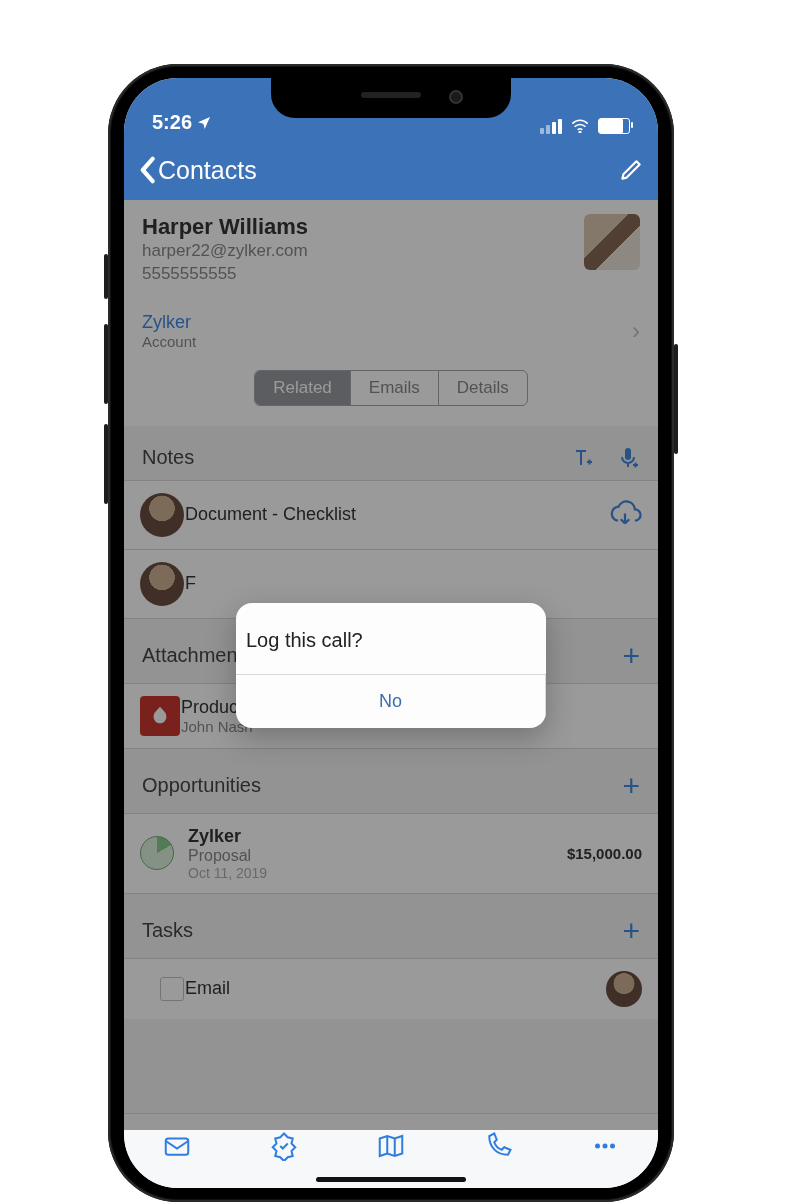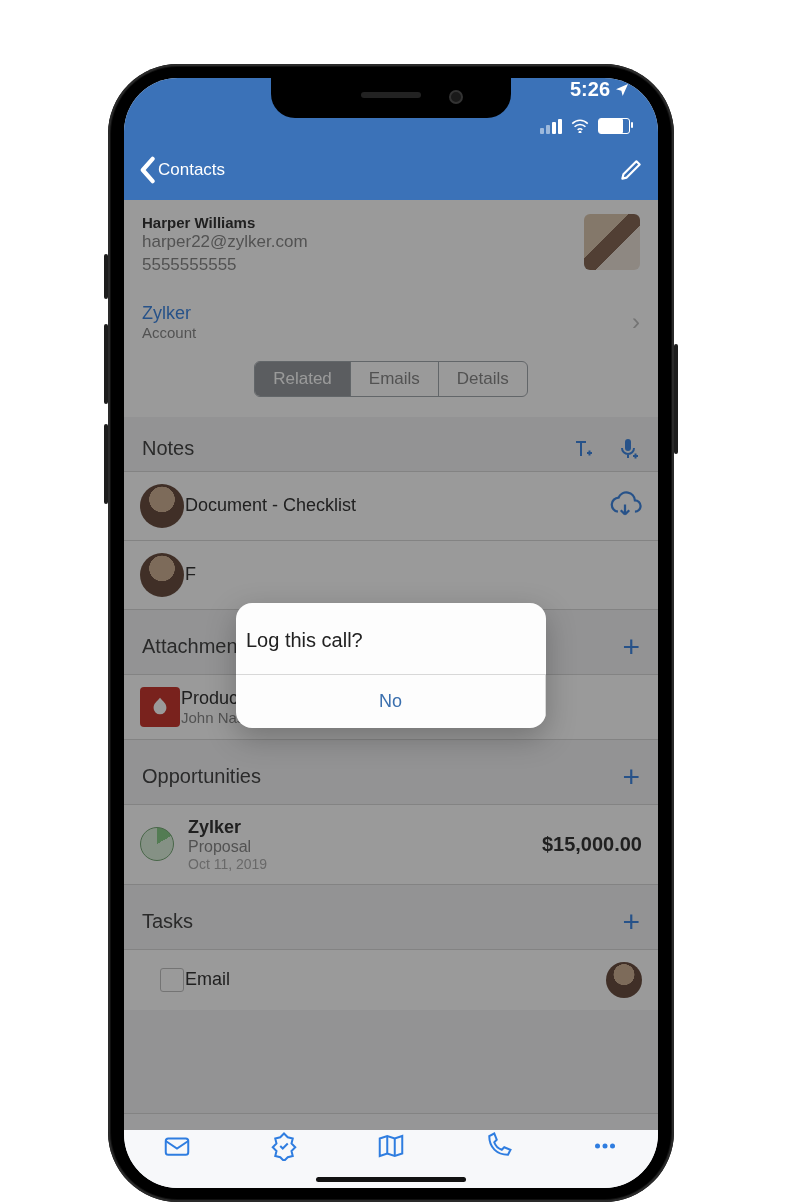--- a/index.html
+++ b/index.html
@@ -27,44 +27,44 @@
   .notch .speaker{position:absolute;top:14px;left:50%;transform:translateX(-50%);width:60px;height:6px;background:#222;border-radius:3px;}
   .notch .cam{position:absolute;top:12px;right:48px;width:10px;height:10px;background:#1a1a1a;border-radius:50%;border:2px solid #333;}
   
   .sbtn{position:absolute;background:#1d1d1d;border-radius:3px;}
   .sb-left1{left:-4px;top:190px;width:4px;height:45px;}
   .sb-left2{left:-4px;top:260px;width:4px;height:80px;}
   .sb-left3{left:-4px;top:360px;width:4px;height:80px;}
   .sb-right{right:-4px;top:280px;width:4px;height:110px;}
 
   
-  .statusbar{height:56px;background:var(--blue);color:#fff;display:flex;align-items:flex-end;justify-content:space-between;padding:0 28px 6px;font-size:20px;font-weight:600;flex-direction:column;}
+  .statusbar{height:56px;background:var(--blue);color:#fff;display:flex;align-items:flex-end;justify-content:space-between;padding:0 28px 6px;font-size:20px;font-weight:600;}
   .statusbar .right{display:flex;gap:8px;align-items:center;}
   .sig{display:inline-flex;gap:2px;align-items:flex-end;}
   .sig b{display:inline-block;width:4px;background:rgba(255,255,255,.5);border-radius:1px;}
   .sig b:nth-child(1){height:6px;}
   .sig b:nth-child(2){height:9px;}
   .sig b:nth-child(3){height:12px;background:#fff;}
   .sig b:nth-child(4){height:15px;background:#fff;}
   .wifi{width:20px;height:14px;}
   .batt{width:30px;height:14px;border:1.5px solid #fff;border-radius:3px;position:relative;}
   .batt:after{content:"";position:absolute;right:-4px;top:3px;width:2px;height:6px;background:#fff;border-radius:1px;}
   .batt i{display:block;width:80%;height:100%;background:#fff;border-radius:1px;}
 
   
   .navbar{height:60px;background:var(--blue);color:#fff;display:flex;align-items:center;justify-content:space-between;padding:0 14px;}
-  .back{display:flex;align-items:center;gap:2px;font-size:17px;font-weight:400;}
+  .back{display:flex;align-items:center;gap:2px;font-size:25px;font-weight:400;}
   .back svg{width:18px;height:28px;}
   .edit svg{width:26px;height:26px;stroke:#fff;}
 
   
   .content{position:relative;height:calc(100% - 56px - 60px - 64px);overflow:hidden;}
   .contact-card{background:var(--card);padding:14px 18px 6px;}
   .contact-top{display:flex;justify-content:space-between;}
-  .cname{font-size:15px;font-weight:700;color:#222;}
+  .cname{font-size:22px;font-weight:700;color:#222;}
   .cmail,.cphone{font-size:17px;color:var(--text-muted);line-height:1.35;}
   .avatar{width:56px;height:56px;border-radius:6px;background:linear-gradient(135deg,#d7c2a8 40%,#7a5a45 40%,#7a5a45 60%,#e9dfd4 60%);}
   .account-row{margin-top:26px;display:flex;justify-content:space-between;align-items:center;}
   .account-row .l .aname{color:var(--blue-light);font-size:18px;font-weight:500;}
   .account-row .l .alabel{color:var(--text-muted);font-size:15px;}
   .chev{color:#bbb;font-size:24px;}
   .tabs{display:flex;justify-content:center;margin:20px 0 14px;}
   .seg{display:inline-flex;border:1px solid #9aa0a6;border-radius:6px;overflow:hidden;}
   .seg .tab{padding:7px 18px;font-size:17px;color:var(--text-muted);border-right:1px solid #9aa0a6;}
   .seg .tab:last-child{border-right:0;}
@@ -82,21 +82,21 @@
   .cloud{color:var(--blue-light);}
   .plus{color:var(--blue-light);font-size:30px;font-weight:300;}
 
   .pdf-badge{width:40px;height:40px;background:#c4261d;border-radius:4px;display:flex;align-items:center;justify-content:center;color:#fff;font-weight:700;}
   .opp-item{justify-content:space-between;}
   .pie{width:32px;height:32px;border-radius:50%;background:conic-gradient(#7fc97f 0 60deg,#d9efd9 60deg 360deg);border:1px solid #6aa06a;flex-shrink:0;}
   .opp-left{display:flex;gap:14px;align-items:center;}
   .opp-body .otitle{font-size:18px;font-weight:600;color:#222;}
   .opp-body .ostage{font-size:16px;color:var(--text-muted);}
   .opp-body .odate{font-size:14px;color:#a6a6a6;}
-  .oamount{font-size:20px;font-weight:700;color:#222;}
+  .oamount{font-size:15px;font-weight:700;color:#222;}
 
   .bottombar{position:absolute;left:0;right:0;bottom:0;height:64px;background:#f7f8fa;border-top:1px solid var(--divider);display:flex;justify-content:space-around;align-items:center;padding-bottom:10px;}
   .bottombar .bicon{color:var(--blue-light);}
   .home-ind{position:absolute;bottom:6px;left:50%;transform:translateX(-50%);width:150px;height:5px;background:#111;border-radius:3px;}
 
   
   .overlay{position:absolute;inset:0;background:rgba(30,30,30,.45);z-index:30;display:flex;align-items:center;justify-content:center;}
   .dialog{width:310px;background:#fdfdfd;border-radius:16px;overflow:hidden;box-shadow:0 10px 30px rgba(0,0,0,.25);}
   .dlg-title{padding:26px 10px 22px;text-align:left;font-size:20px;color:#222;font-weight:500;}
   .dlg-row{display:flex;border-top:1px solid #d8d8d8;}

